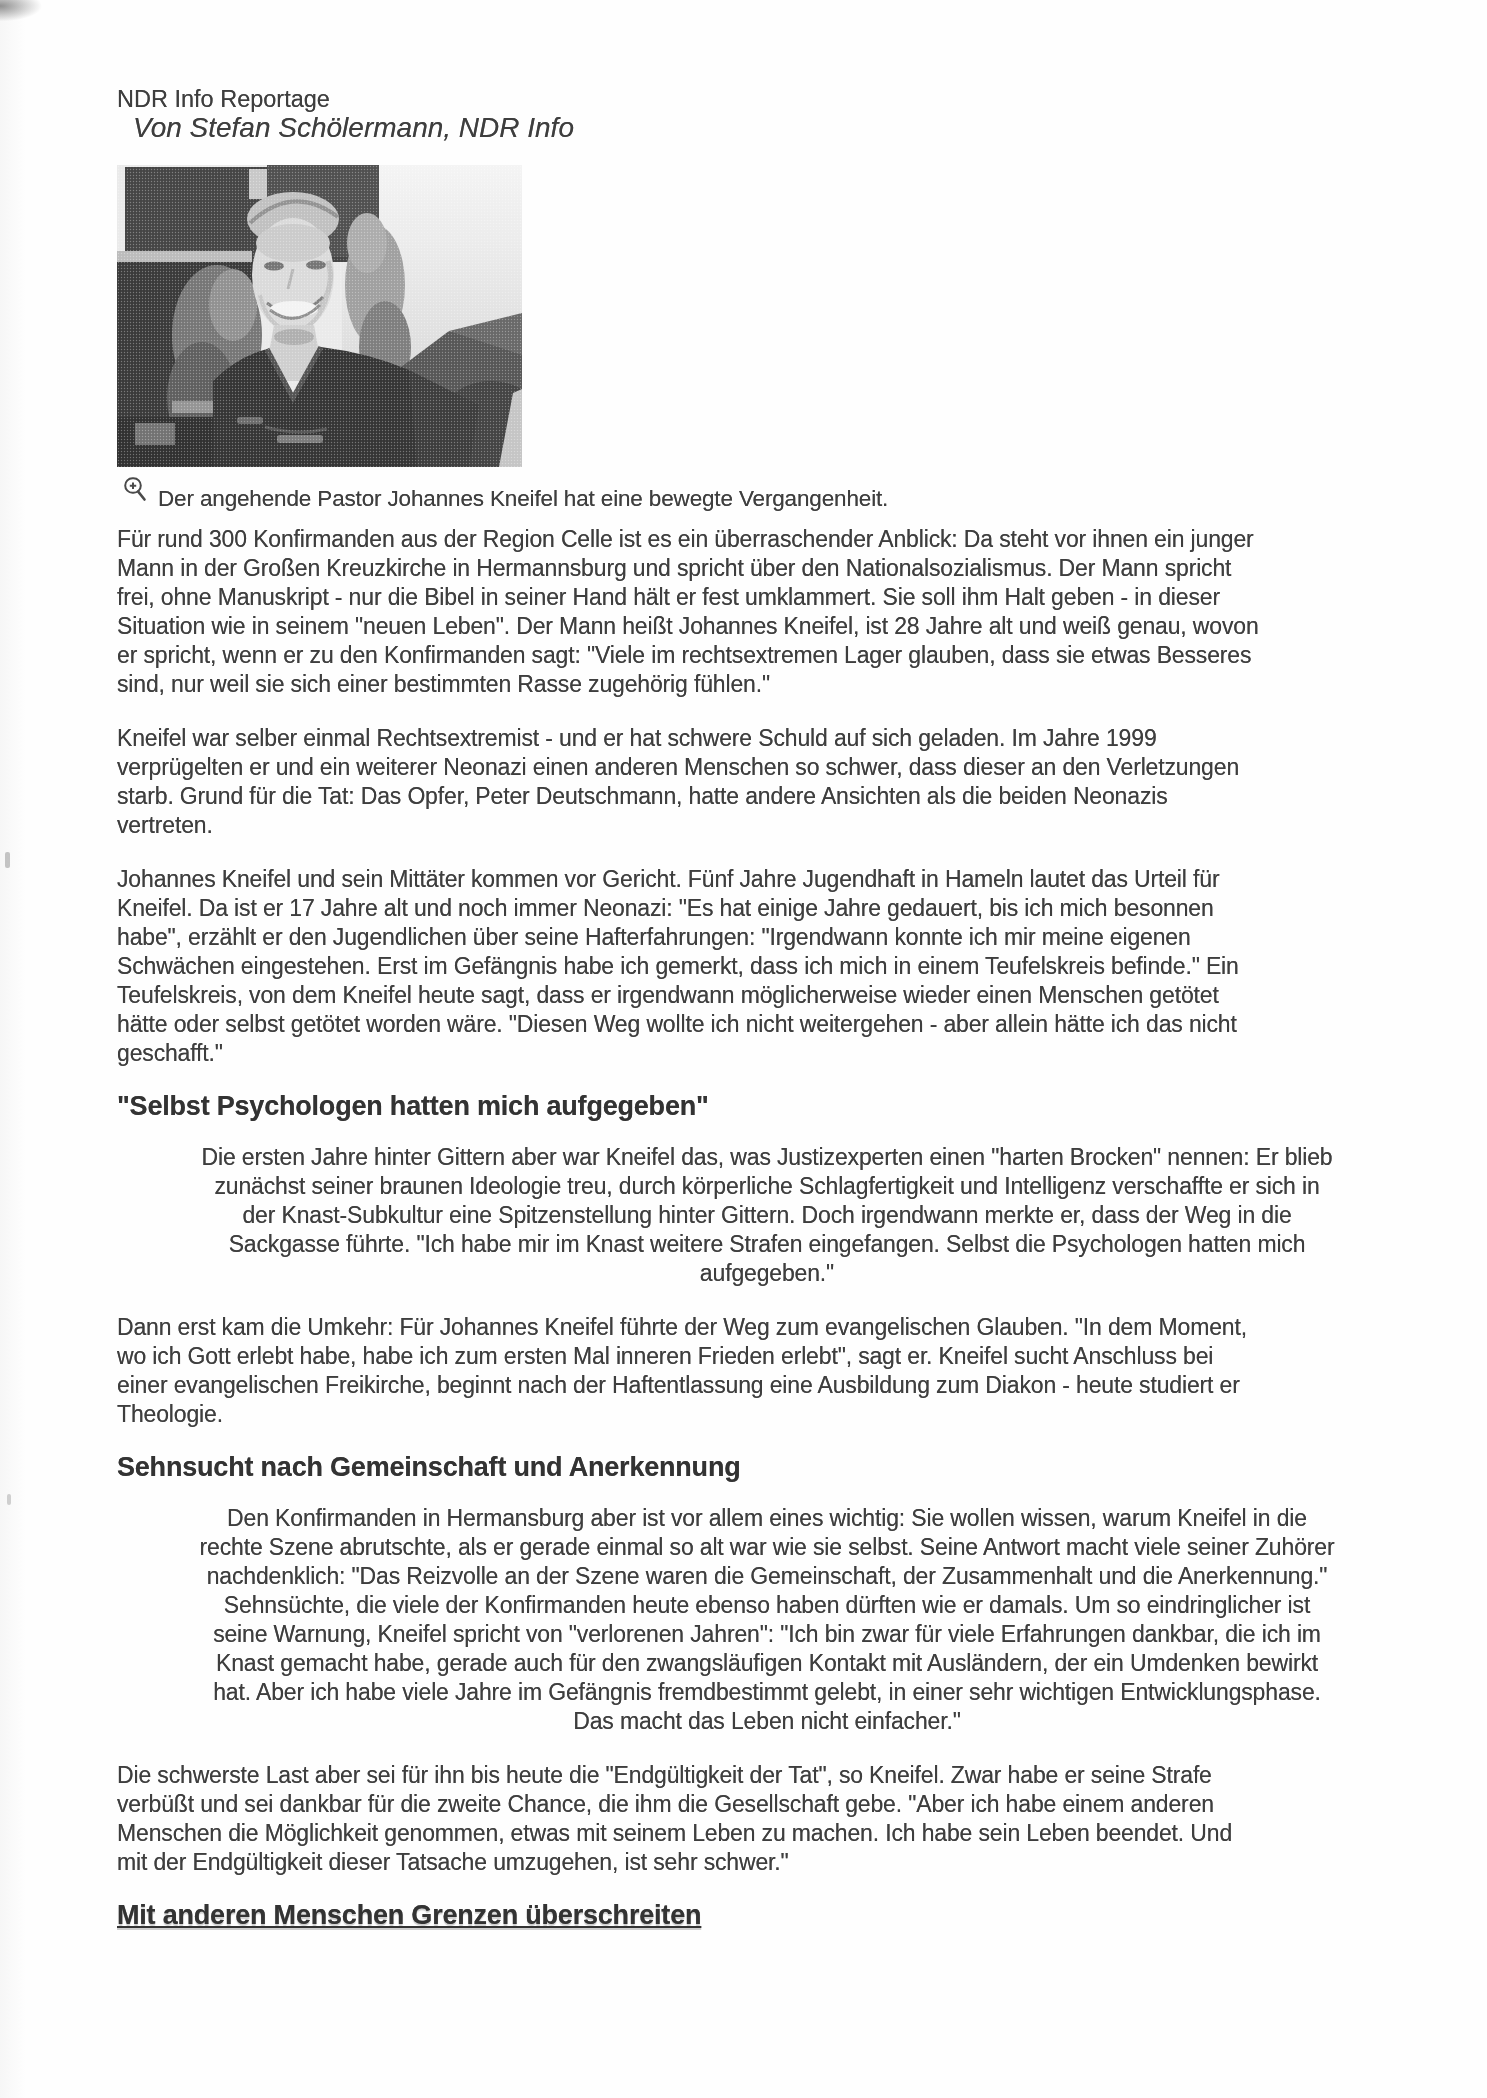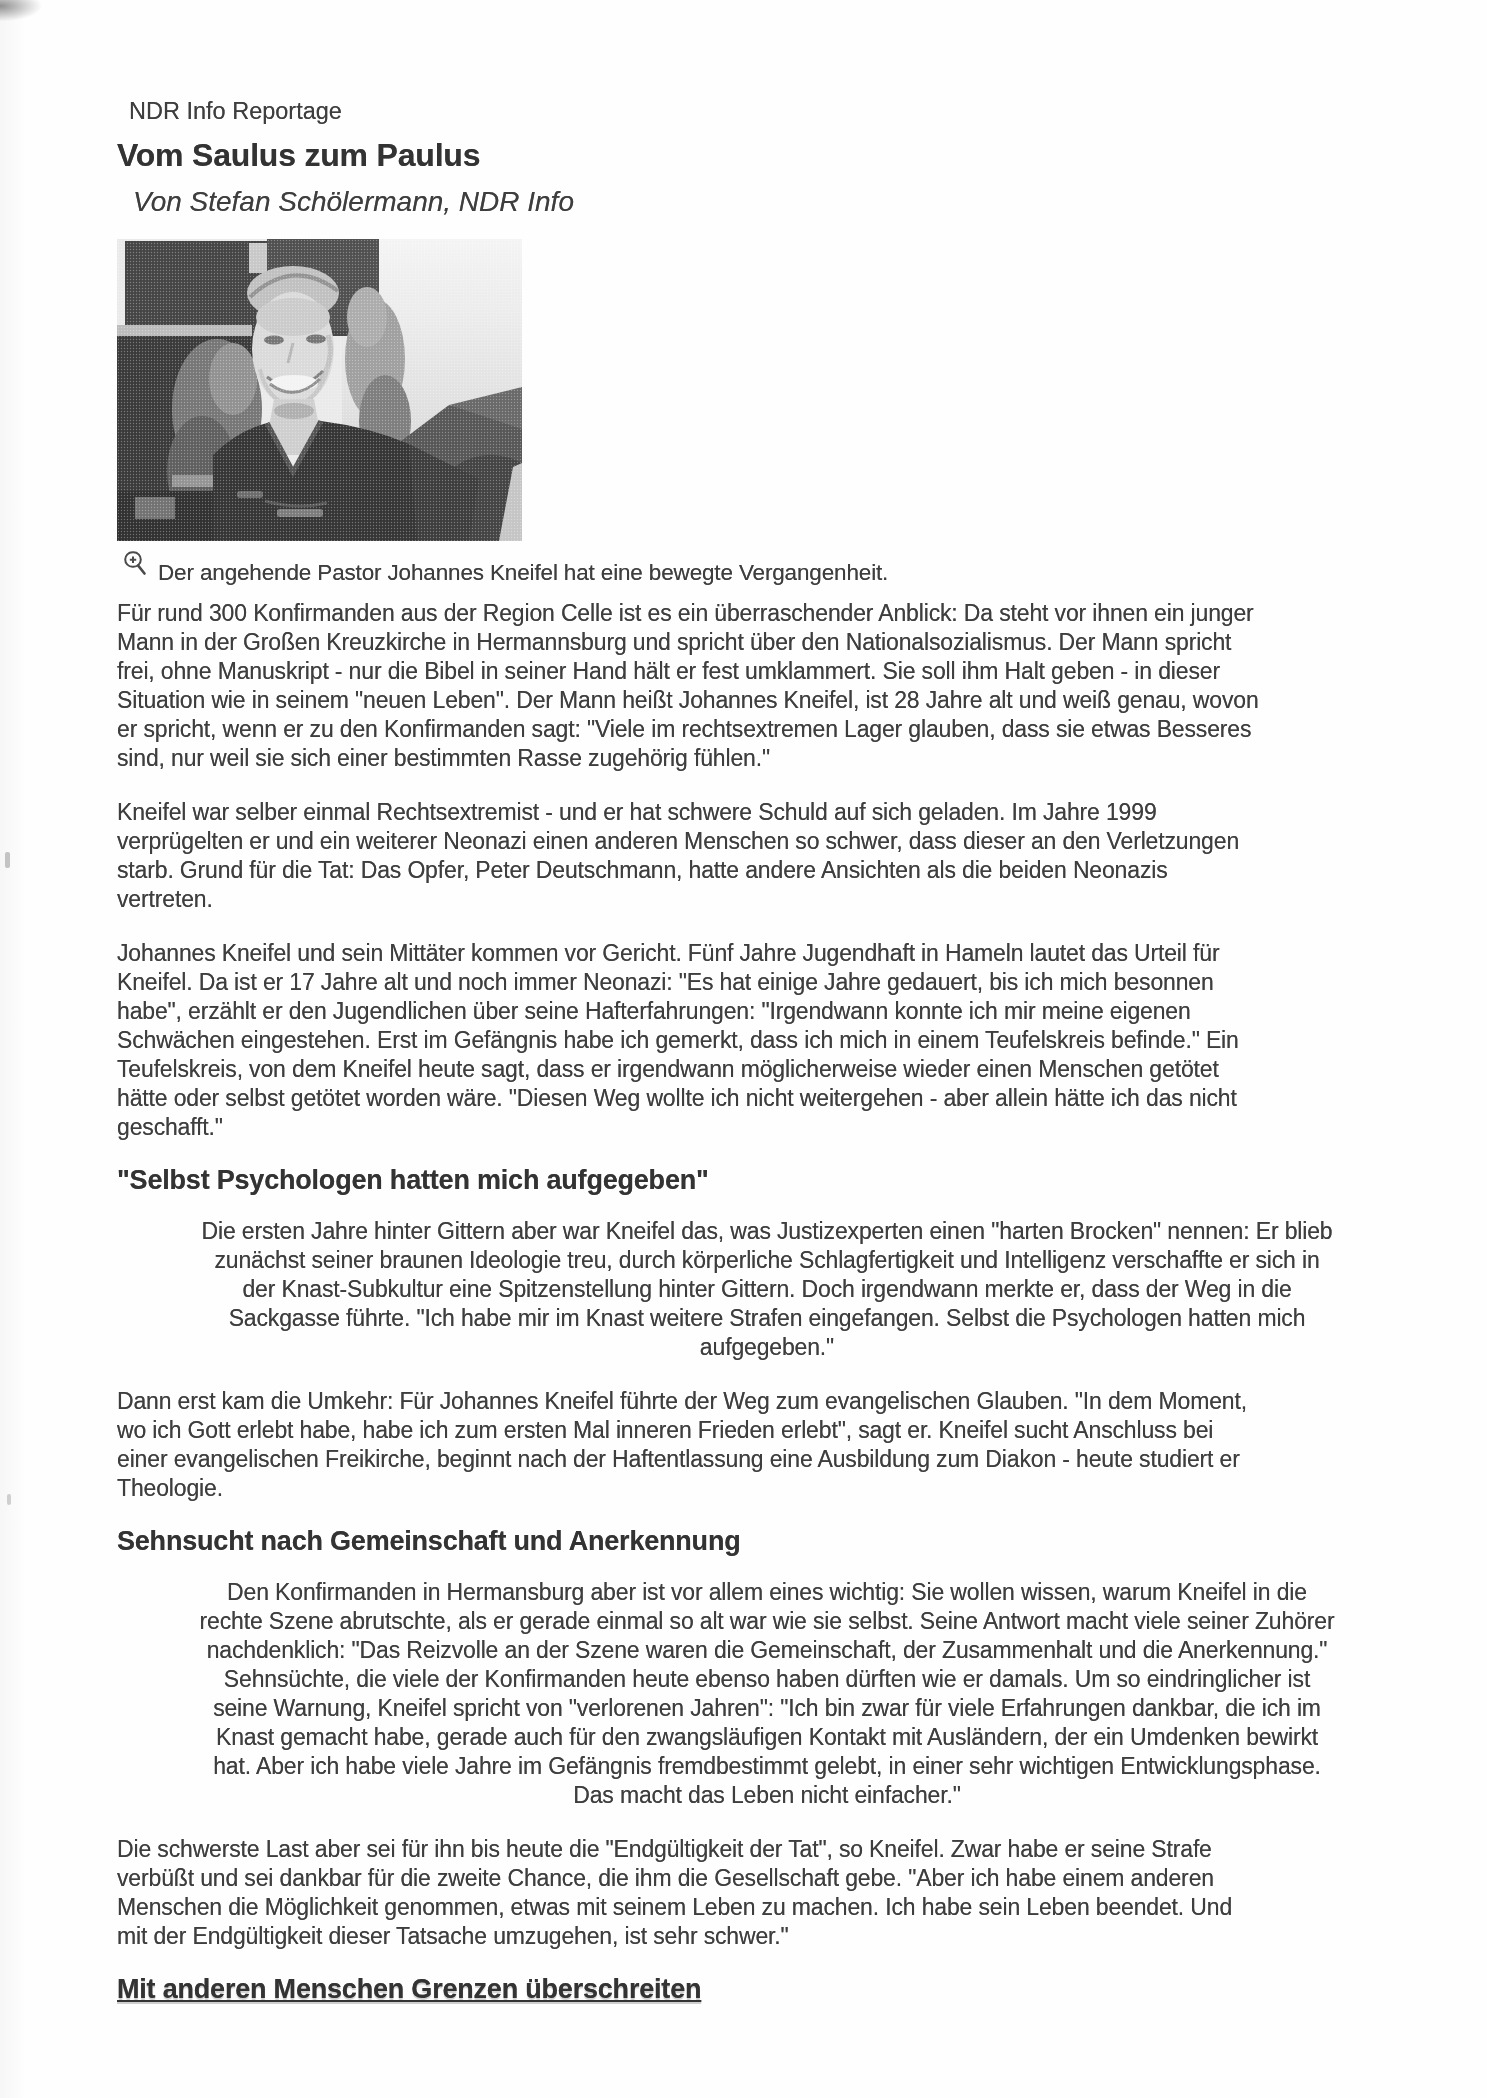--- a/index.html
+++ b/index.html
@@ -19,21 +19,21 @@
       linear-gradient(90deg, rgba(180,180,180,.10), rgba(255,255,255,0) 26px);
   }
   .edge-tick-1{position:absolute;left:5px;top:852px;width:5px;height:16px;background:rgba(130,130,130,.45);border-radius:2px;}
   .edge-tick-2{position:absolute;left:7px;top:1494px;width:4px;height:11px;background:rgba(140,140,140,.38);border-radius:2px;}
   .content{
     position:relative;
     padding:85px 70px 0 117px;
     box-sizing:border-box;
     text-shadow:0 0 .5px rgba(70,70,70,.75);
   }
-  .kicker{font-size:23.5px;line-height:28px;margin:12px;}
+  .kicker{font-size:23.5px;line-height:28px;margin:0;}
   .title{font-size:32px;line-height:36px;font-weight:bold;color:#333;margin:0 0 14px 0;letter-spacing:-.2px;}
   .byline{font-size:28px;line-height:30px;font-style:italic;margin:0 0 22px 16px;}
   .photo-fig{margin:0;padding:0;width:405px;height:302px;line-height:0;}
   .photo-fig svg{display:block;}
   .caption-row{display:flex;align-items:flex-start;gap:9px;margin:7px 0 13px 6px;}
   .zoom-ic{flex:0 0 auto;width:26px;height:30px;margin-top:2px;}
   .caption{font-size:22.5px;line-height:27px;padding-top:11px;letter-spacing:-.15px;}
   .bodyp{
     font-size:23px;line-height:29px;
     margin:25px 0 0 0;
@@ -52,21 +52,20 @@
 <body>
 
 <div class="page">
   <div class="scan-noise"></div>
   <div class="edge-tick-1"></div>
   <div class="edge-tick-2"></div>
 
   <div class="content">
 
     <p class="kicker">NDR Info Reportage</p>
-    <h1 class="title">Vom Saulus zum Paulus</h1>
     <p class="byline">Von Stefan Schölermann, NDR Info</p>
 
     <figure class="photo-fig">
       <svg width="405" height="302" viewBox="0 0 405 302" xmlns="http://www.w3.org/2000/svg" role="img">
         <defs>
           <pattern id="ht" width="3" height="3" patternUnits="userSpaceOnUse">
             <circle cx="1.5" cy="1.5" r="0.7" fill="#ffffff" opacity="0.32"></circle>
           </pattern>
           <linearGradient id="sky" x1="0" y1="0" x2="0" y2="1">
             <stop offset="0" stop-color="#f4f4f4"></stop>

